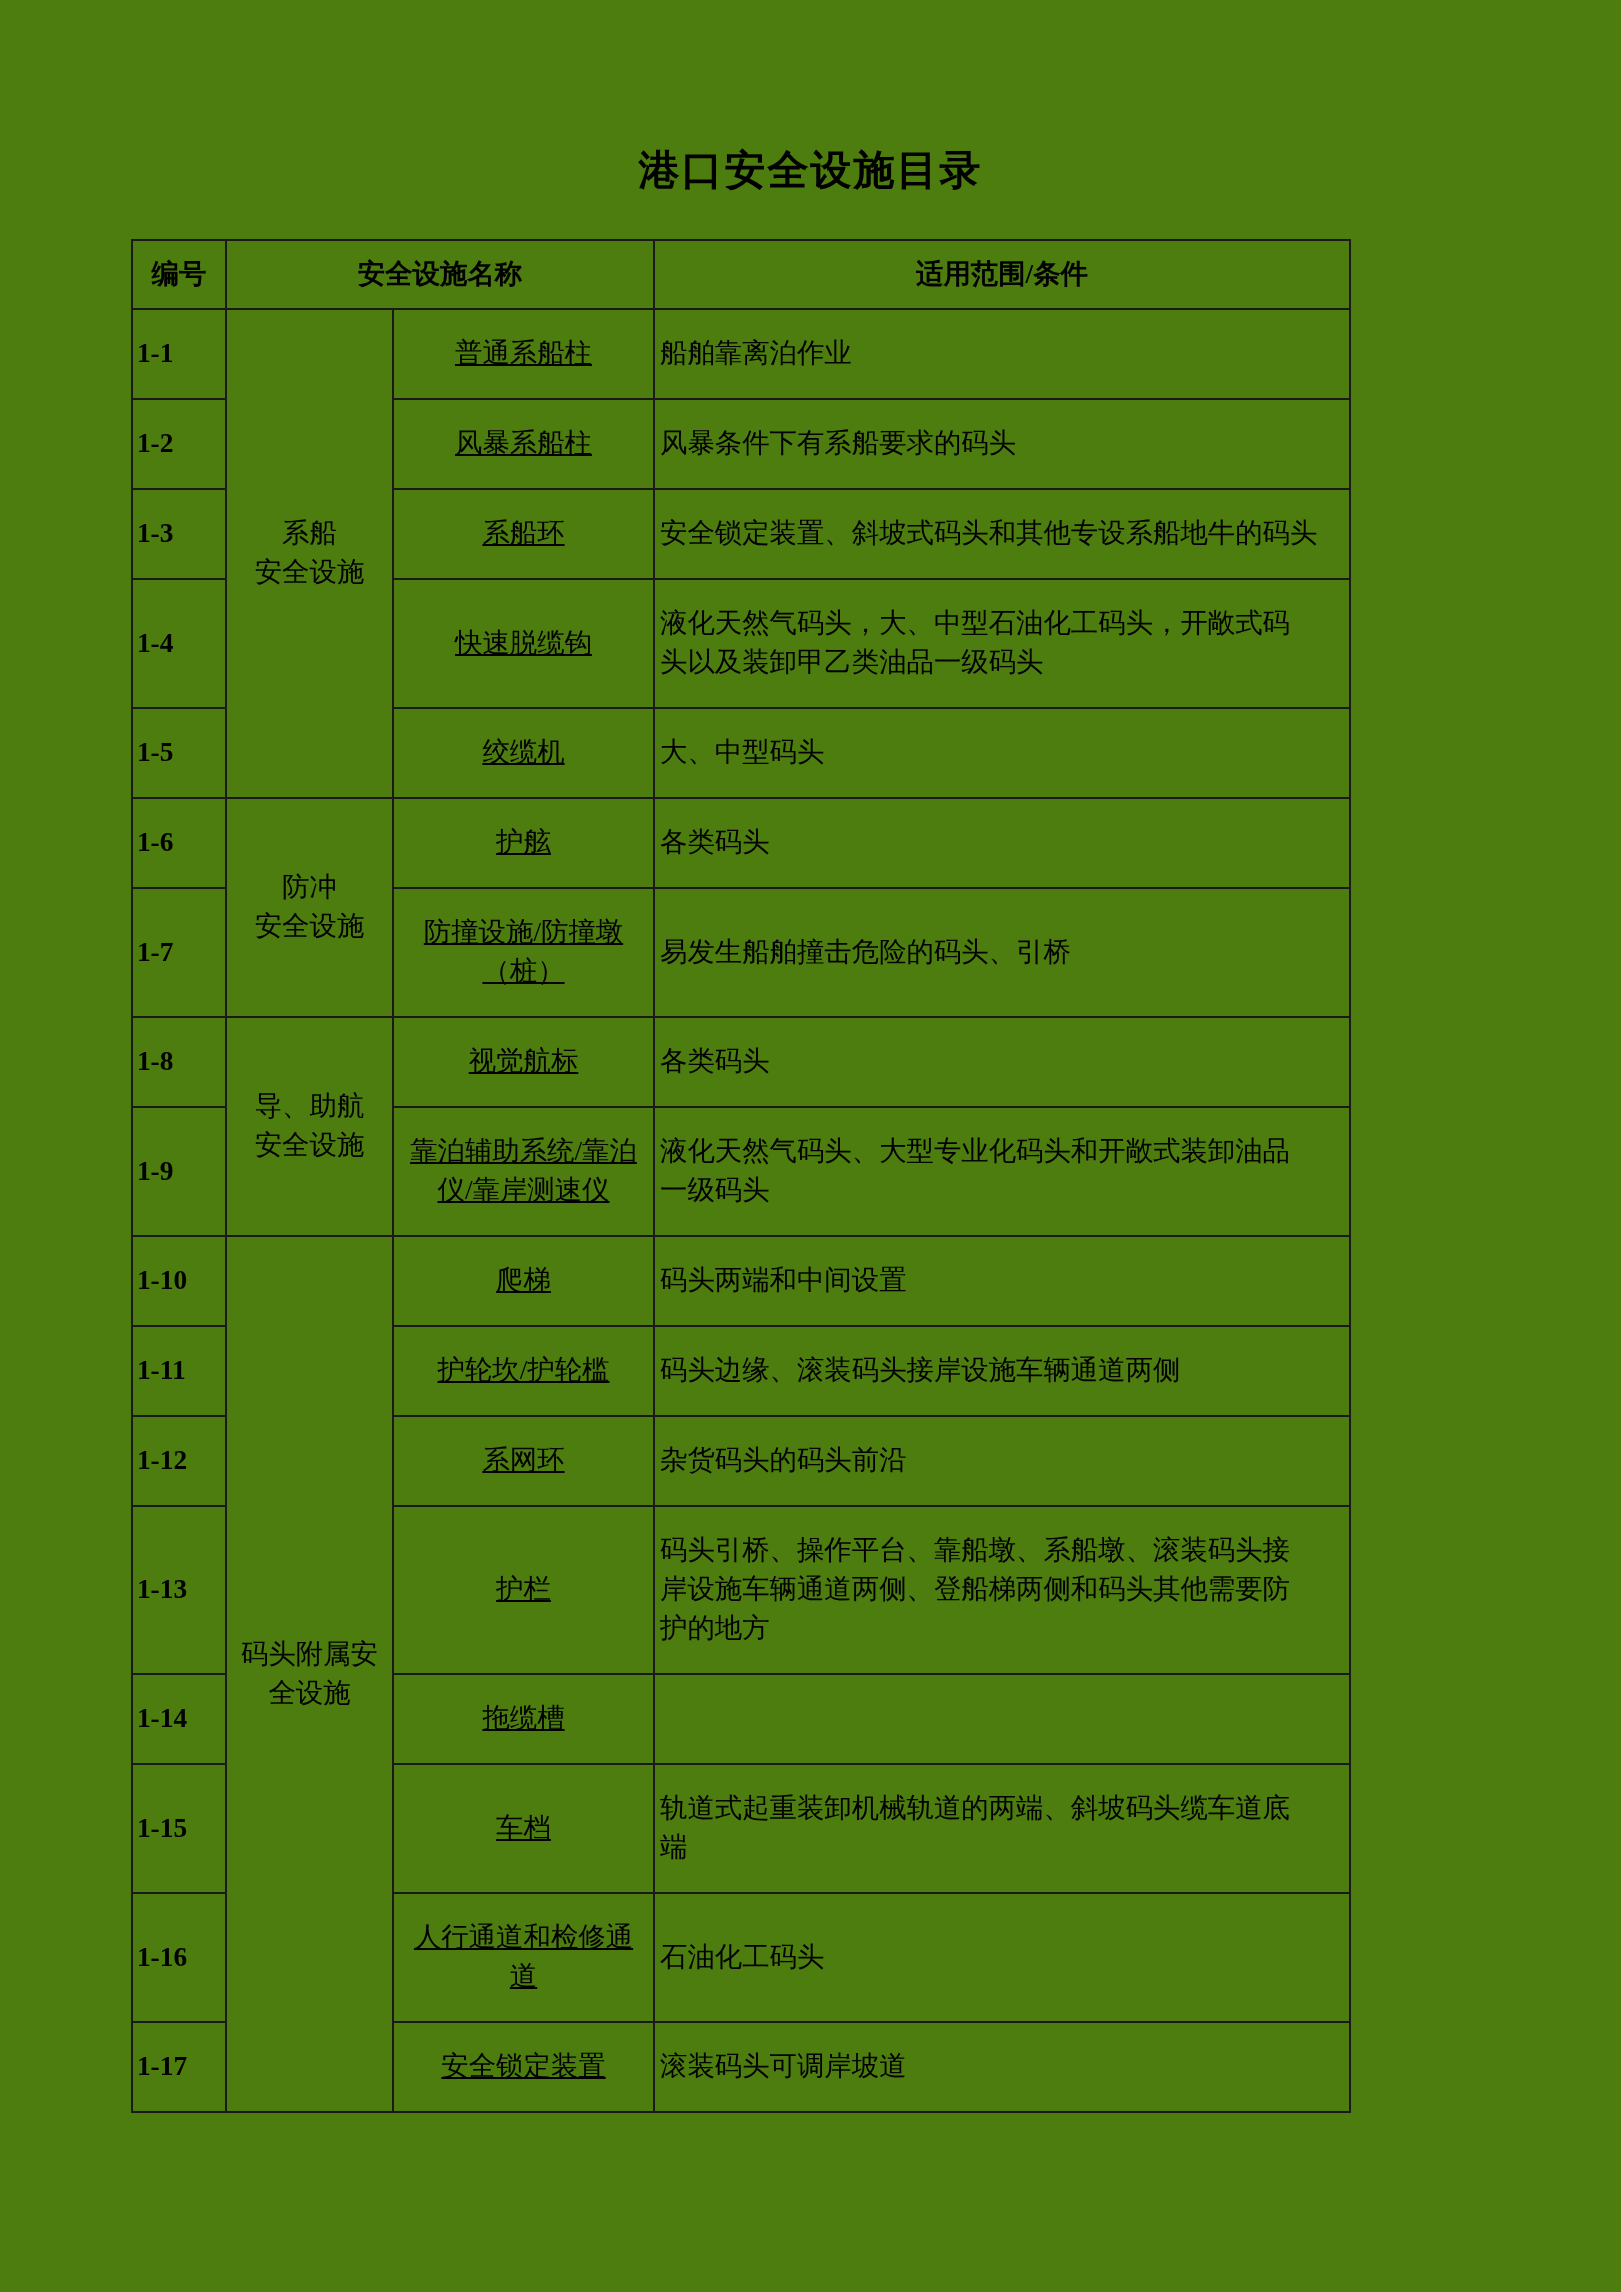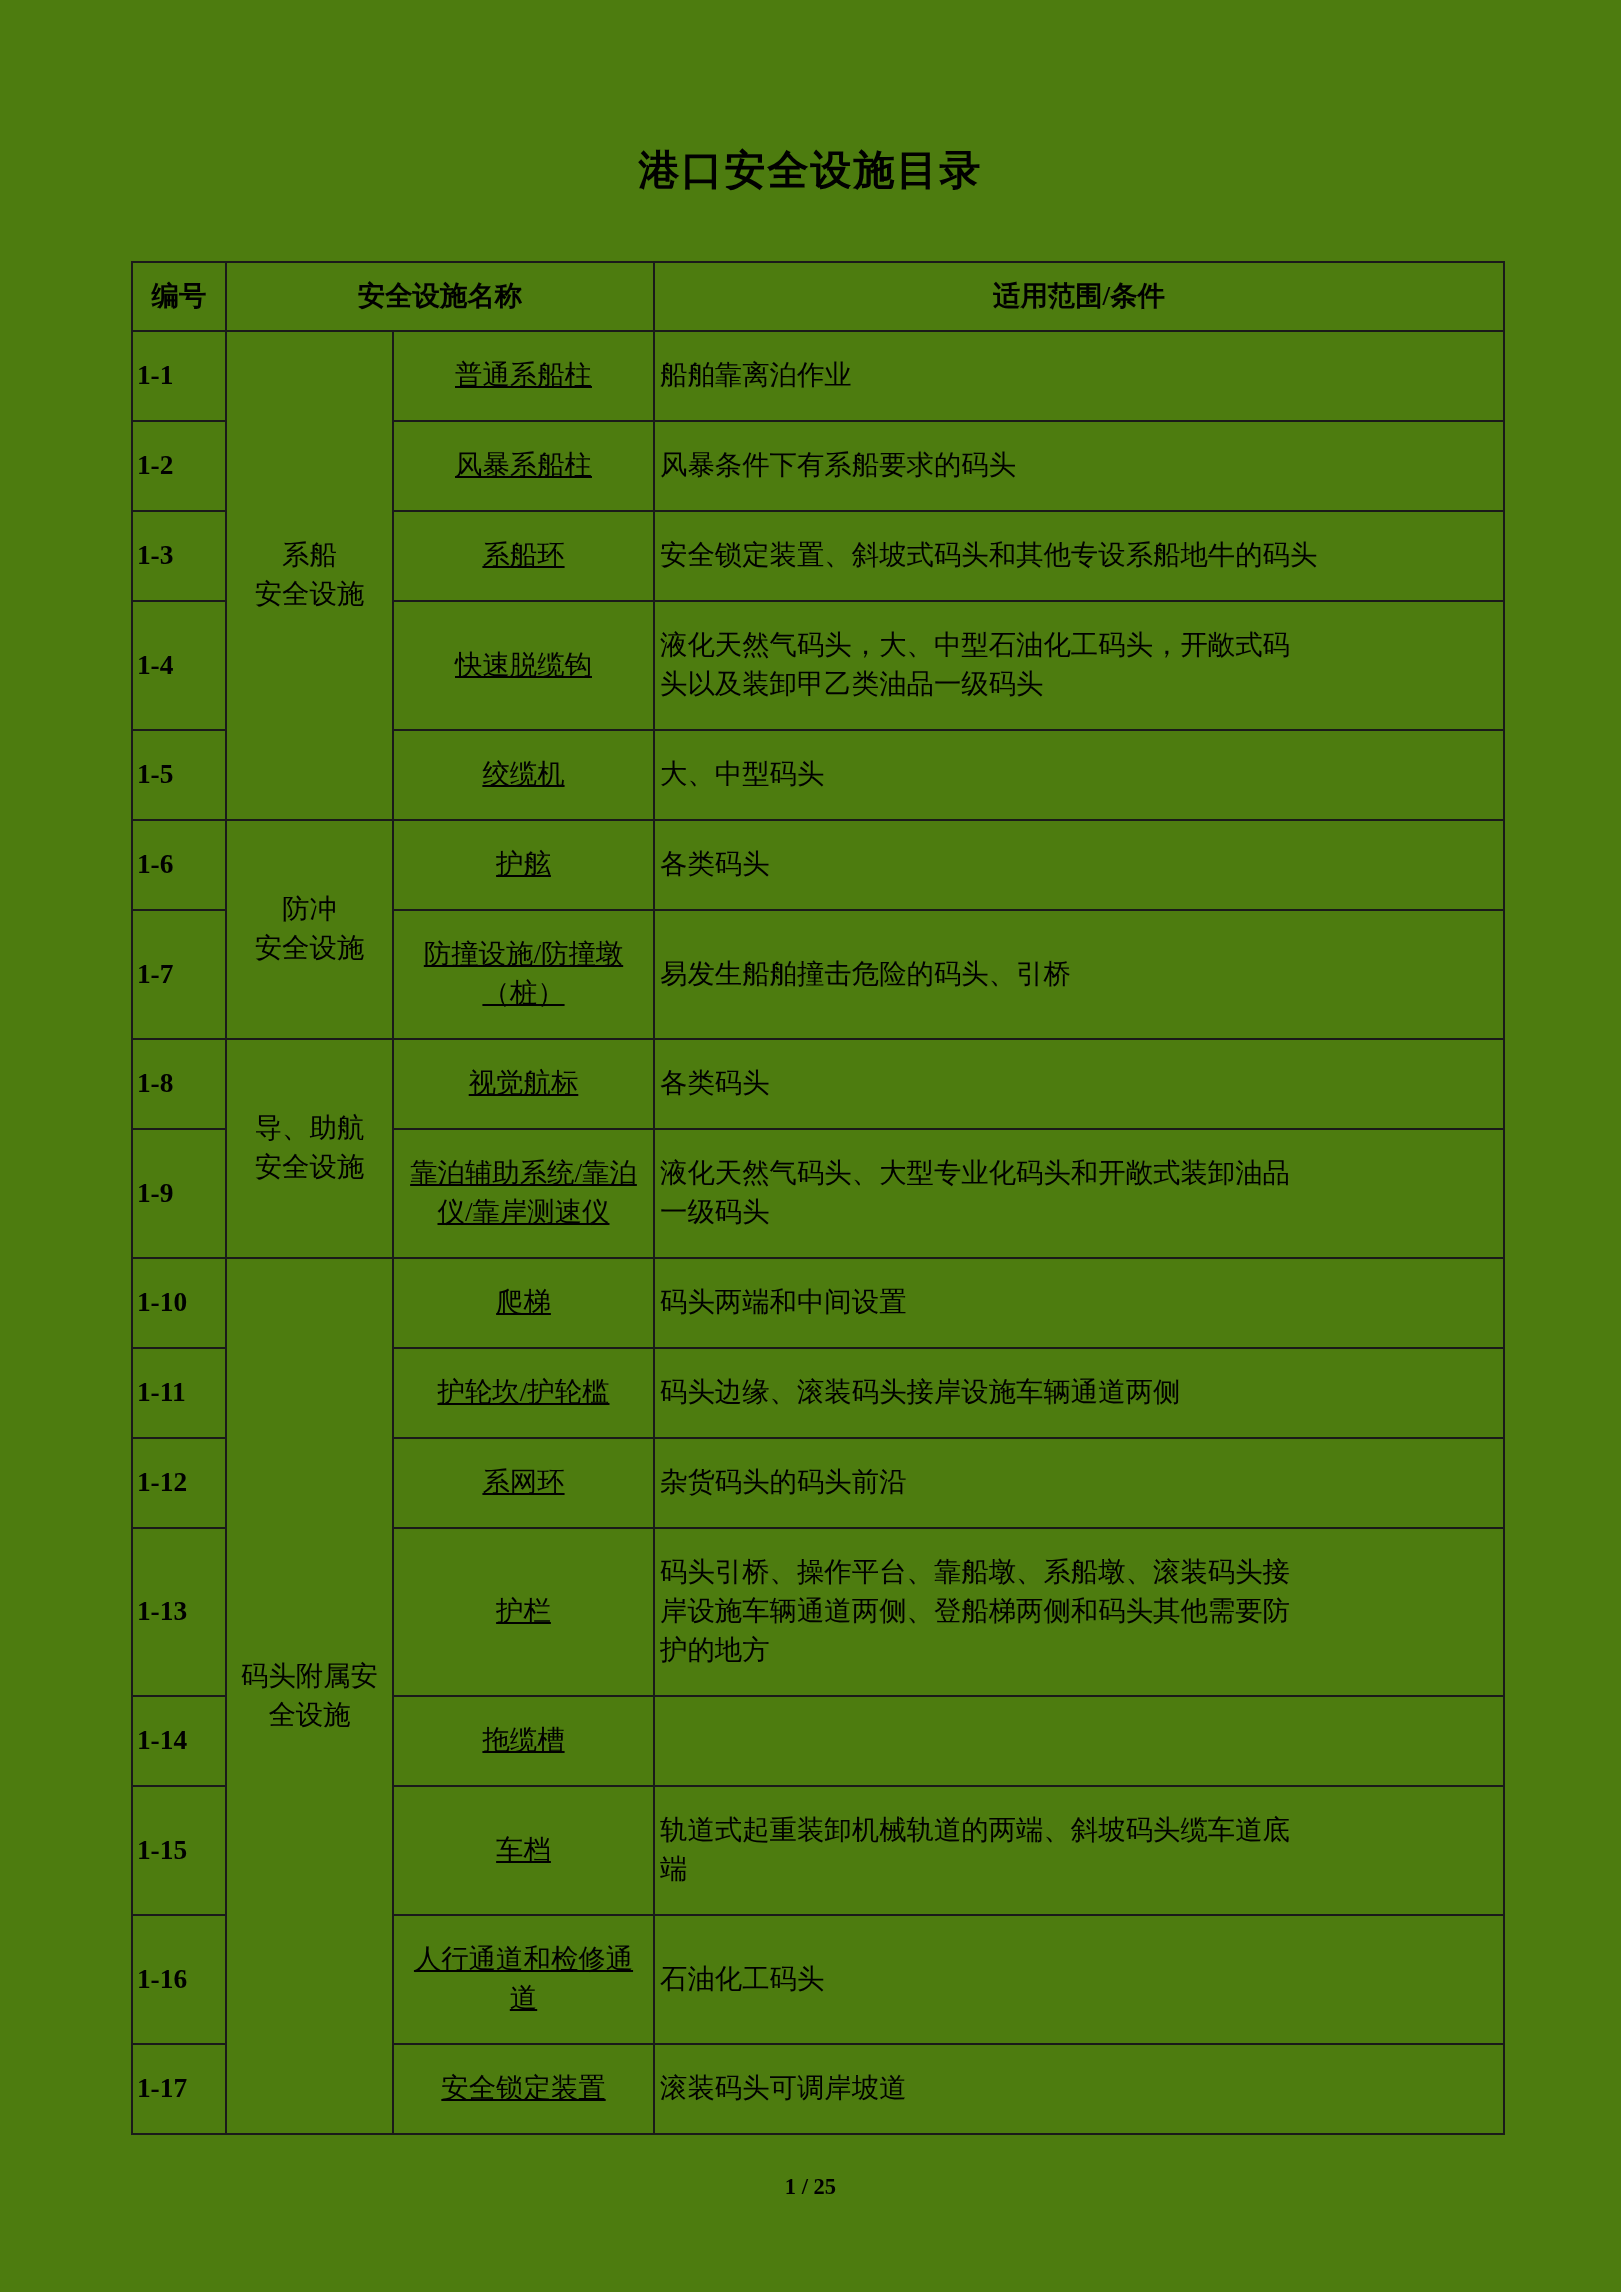--- a/index.html
+++ b/index.html
@@ -24,22 +24,22 @@
     line-height: 1.15;
     letter-spacing: 2px;
   }
   .section-heading {
     margin-top: 45px;
     font-size: 31px;
     font-weight: 700;
     letter-spacing: 1px;
   }
   table.facilities {
-    margin-top: 67px;
-    width: 1374px;
+    margin-top: 45px;
+    width: 1220px;
     border-collapse: collapse;
     table-layout: fixed;
   }
   .facilities th, .facilities td {
     border: 2px solid #1a1a1a;
     font-size: 27.4px;
     line-height: 39px;
     vertical-align: middle;
     box-sizing: border-box;
   }
@@ -188,15 +188,14 @@
           <td class="col-scope">石油化工码头</td>
         </tr>
         <tr>
           <td class="col-id">1-17</td>
           <td class="col-name">安全锁定装置</td>
           <td class="col-scope">滚装码头可调岸坡道</td>
         </tr>
       </tbody>
   </table>
 
-  <div class="page-footer">1 / 25</div>
 </div>
 
 
 </body></html>

